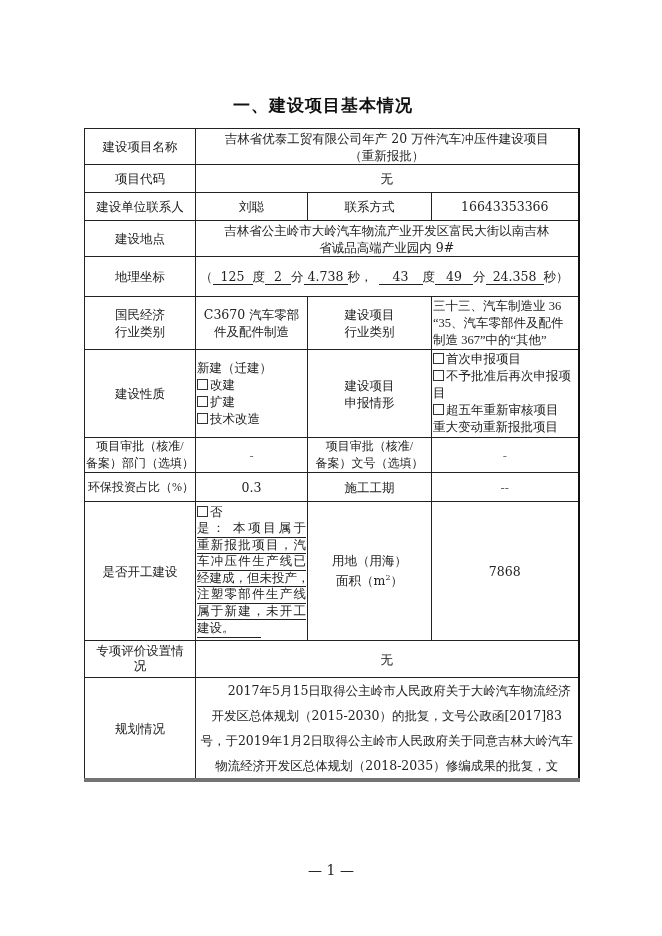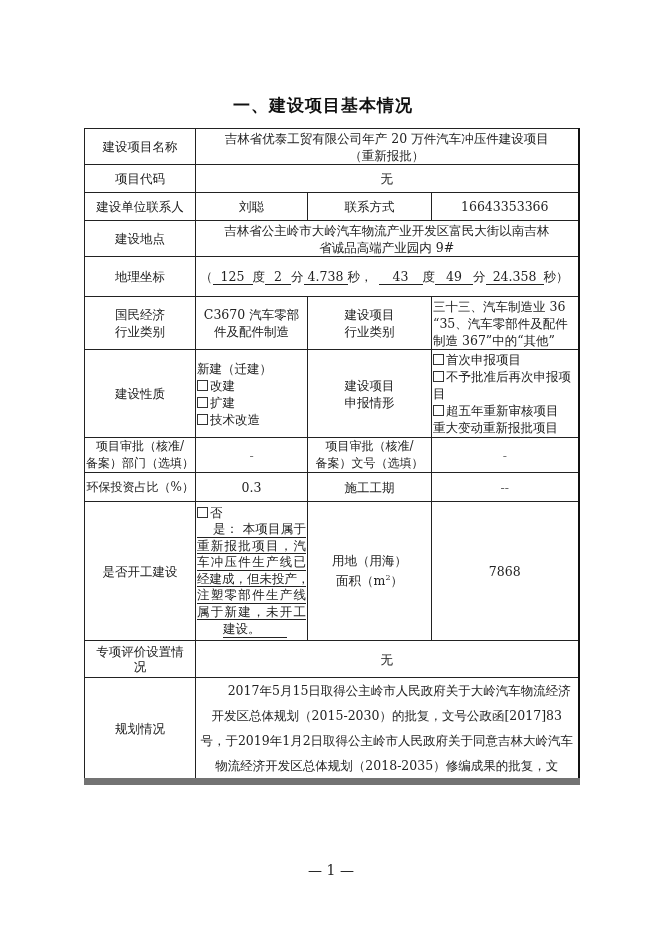--- a/index.html
+++ b/index.html
@@ -40,24 +40,24 @@
     table.info td {
       border: 1px solid #222222;
       text-align: center;
       vertical-align: middle;
       padding: 0 2px;
       overflow: hidden;
       white-space: normal;
     }
     table.info {
       border-right: 2px solid #111111;
-      border-bottom: 7px solid #737373;
+      border-bottom: 4px solid #737373;
     }
     .left { text-align: left !important; }
-    .tight { padding: 0 1px !important; }
+    .tight { padding: 0 1px !important; font-family: Liberation Serif, serif; }
     .coord-blank {
       display: inline-block;
       border-bottom: 1px solid #222;
       text-align: center;
       line-height: 14px;
     }
     .check-line { display: block; white-space: nowrap; }
     .box {
       display: inline-block;
       width: 9px;
@@ -72,21 +72,20 @@
       border-bottom: 1px solid #222;
       text-align: justify;
       text-align-last: justify;
       white-space: nowrap;
       line-height: 15.5px;
     }
     .lined.last {
       text-align-last: left;
       display: inline-block;
       width: 64px;
-      margin-left: 26px;
     }
     .plan-text {
       text-align: justify;
       line-height: 25px;
       padding: 0 4px !important;
       font-size: 12.5px;
     }
     .plan-text .para { text-indent: 2em; display: block; }
     .page-number {
       position: absolute;
@@ -207,21 +206,21 @@
     <td class="tight" style="white-space:nowrap; font-size:12px;text-align:right;">环保投资占比（%）</td>
     <td>0.3</td>
     <td>施工工期</td>
     <td style="color:#666">--</td>
   </tr>
 
   <tr style="height:139px">
     <td>是否开工建设</td>
     <td class="left tight" style="vertical-align:top; padding-top:2px !important;">
       <span class="check-line"><span class="box"></span><span>否</span></span>
-      <span class="lined" style="padding-left:16px;"><span>是：</span> <span>本项目属于</span></span>
+      <span class="lined" style="padding-left:0;"><span>是：</span> <span>本项目属于</span></span>
       <span class="lined">重新报批项目，汽</span>
       <span class="lined">车冲压件生产线已</span>
       <span class="lined">经建成，但未投产，</span>
       <span class="lined">注塑零部件生产线</span>
       <span class="lined">属于新建，未开工</span>
       <span class="lined last">建设。</span>
     </td>
     <td>
       <div>用地（用海）</div>
       <div><span>面积（m</span><sup>2</sup><span>）</span></div>

